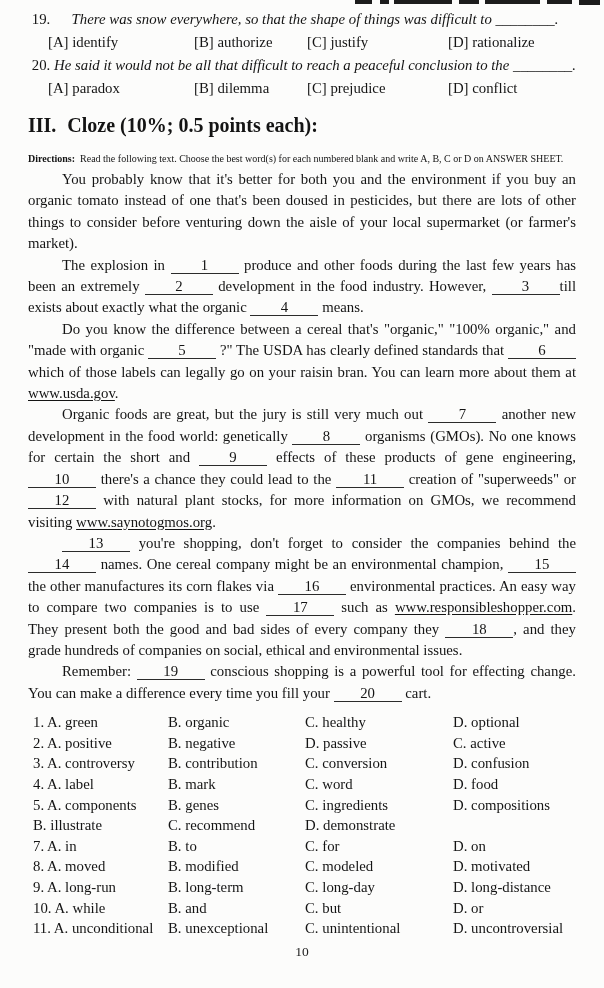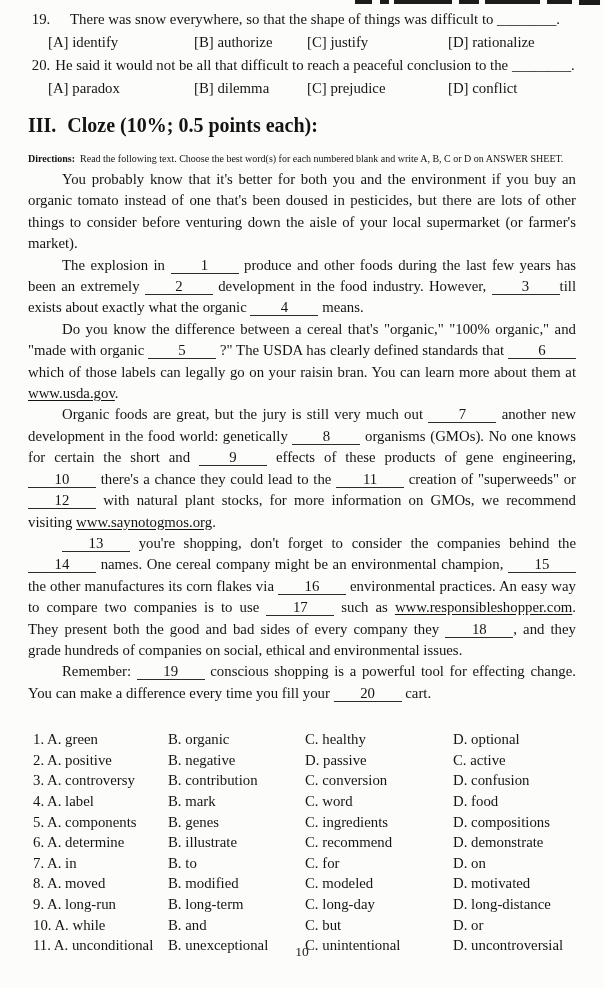--- a/index.html
+++ b/index.html
@@ -16,21 +16,21 @@
 
   
   .artifact { position:absolute; top:0; height:4px; background:#1c1c1c; }
   .a1{left:355px;width:17px;} .a2{left:380px;width:9px;} .a3{left:394px;width:58px;}
   .a4{left:459px;width:20px;} .a5{left:485px;width:55px;} .a6{left:547px;width:25px;}
   .a7{left:579px;width:21px;height:5px;}
 
   
   .q-line { display:flex; font-size:14.8px; line-height:23px;text-align:center; }
   .q-num { flex:0 0 26px; }
-  .q-stem { flex:1; }
+  .q-stem { flex:1;font-style:italic; }
   .q-options {
     display:grid;
     grid-template-columns:146px 113px 141px auto;
     padding-left:20px;
     font-size:14.8px; line-height:23px;
   }
 
   
   .section-heading {
     display:flex; gap:11px;
@@ -43,21 +43,21 @@
   .directions b { margin-right:5px; }
   .cloze-par { margin:0; text-indent:34px; text-align:justify; font-size:14.8px; line-height:21.4px; }
   .blank {
     display:inline-block; min-width:62px; padding:0 3px;
     text-align:center; text-indent:0;
     border-bottom:1px solid #2b2b2b; line-height:15px;
   }
   .url { text-decoration:underline; text-underline-offset:2px; }
 
   
-  .options-table { margin-top:25px; padding-left:5px;font-family:Liberation Serif, serif; }
+  .options-table { margin-top:8px; padding-left:5px;font-family:Liberation Serif, serif; }
   .opt-row {
     display:grid;
     grid-template-columns:135px 137px 148px auto;
     font-size:14.8px; line-height:20.6px;
   }
 
   .page-number {
     position:absolute; bottom:28px; left:0; right:0;
     text-align:center; font-size:13.5px; color:#222;
   }
@@ -146,21 +146,20 @@
           <span>C. word</span>
           <span>D. food</span>
         </div>
         <div class="opt-row">
           <span>5. A. components</span>
           <span>B. genes</span>
           <span>C. ingredients</span>
           <span>D. compositions</span>
         </div>
         <div class="opt-row">
-          <span>6. A. determine</span>
           <span>B. illustrate</span>
           <span>C. recommend</span>
           <span>D. demonstrate</span>
         </div>
         <div class="opt-row">
           <span>7. A. in</span>
           <span>B. to</span>
           <span>C. for</span>
           <span>D. on</span>
         </div>

